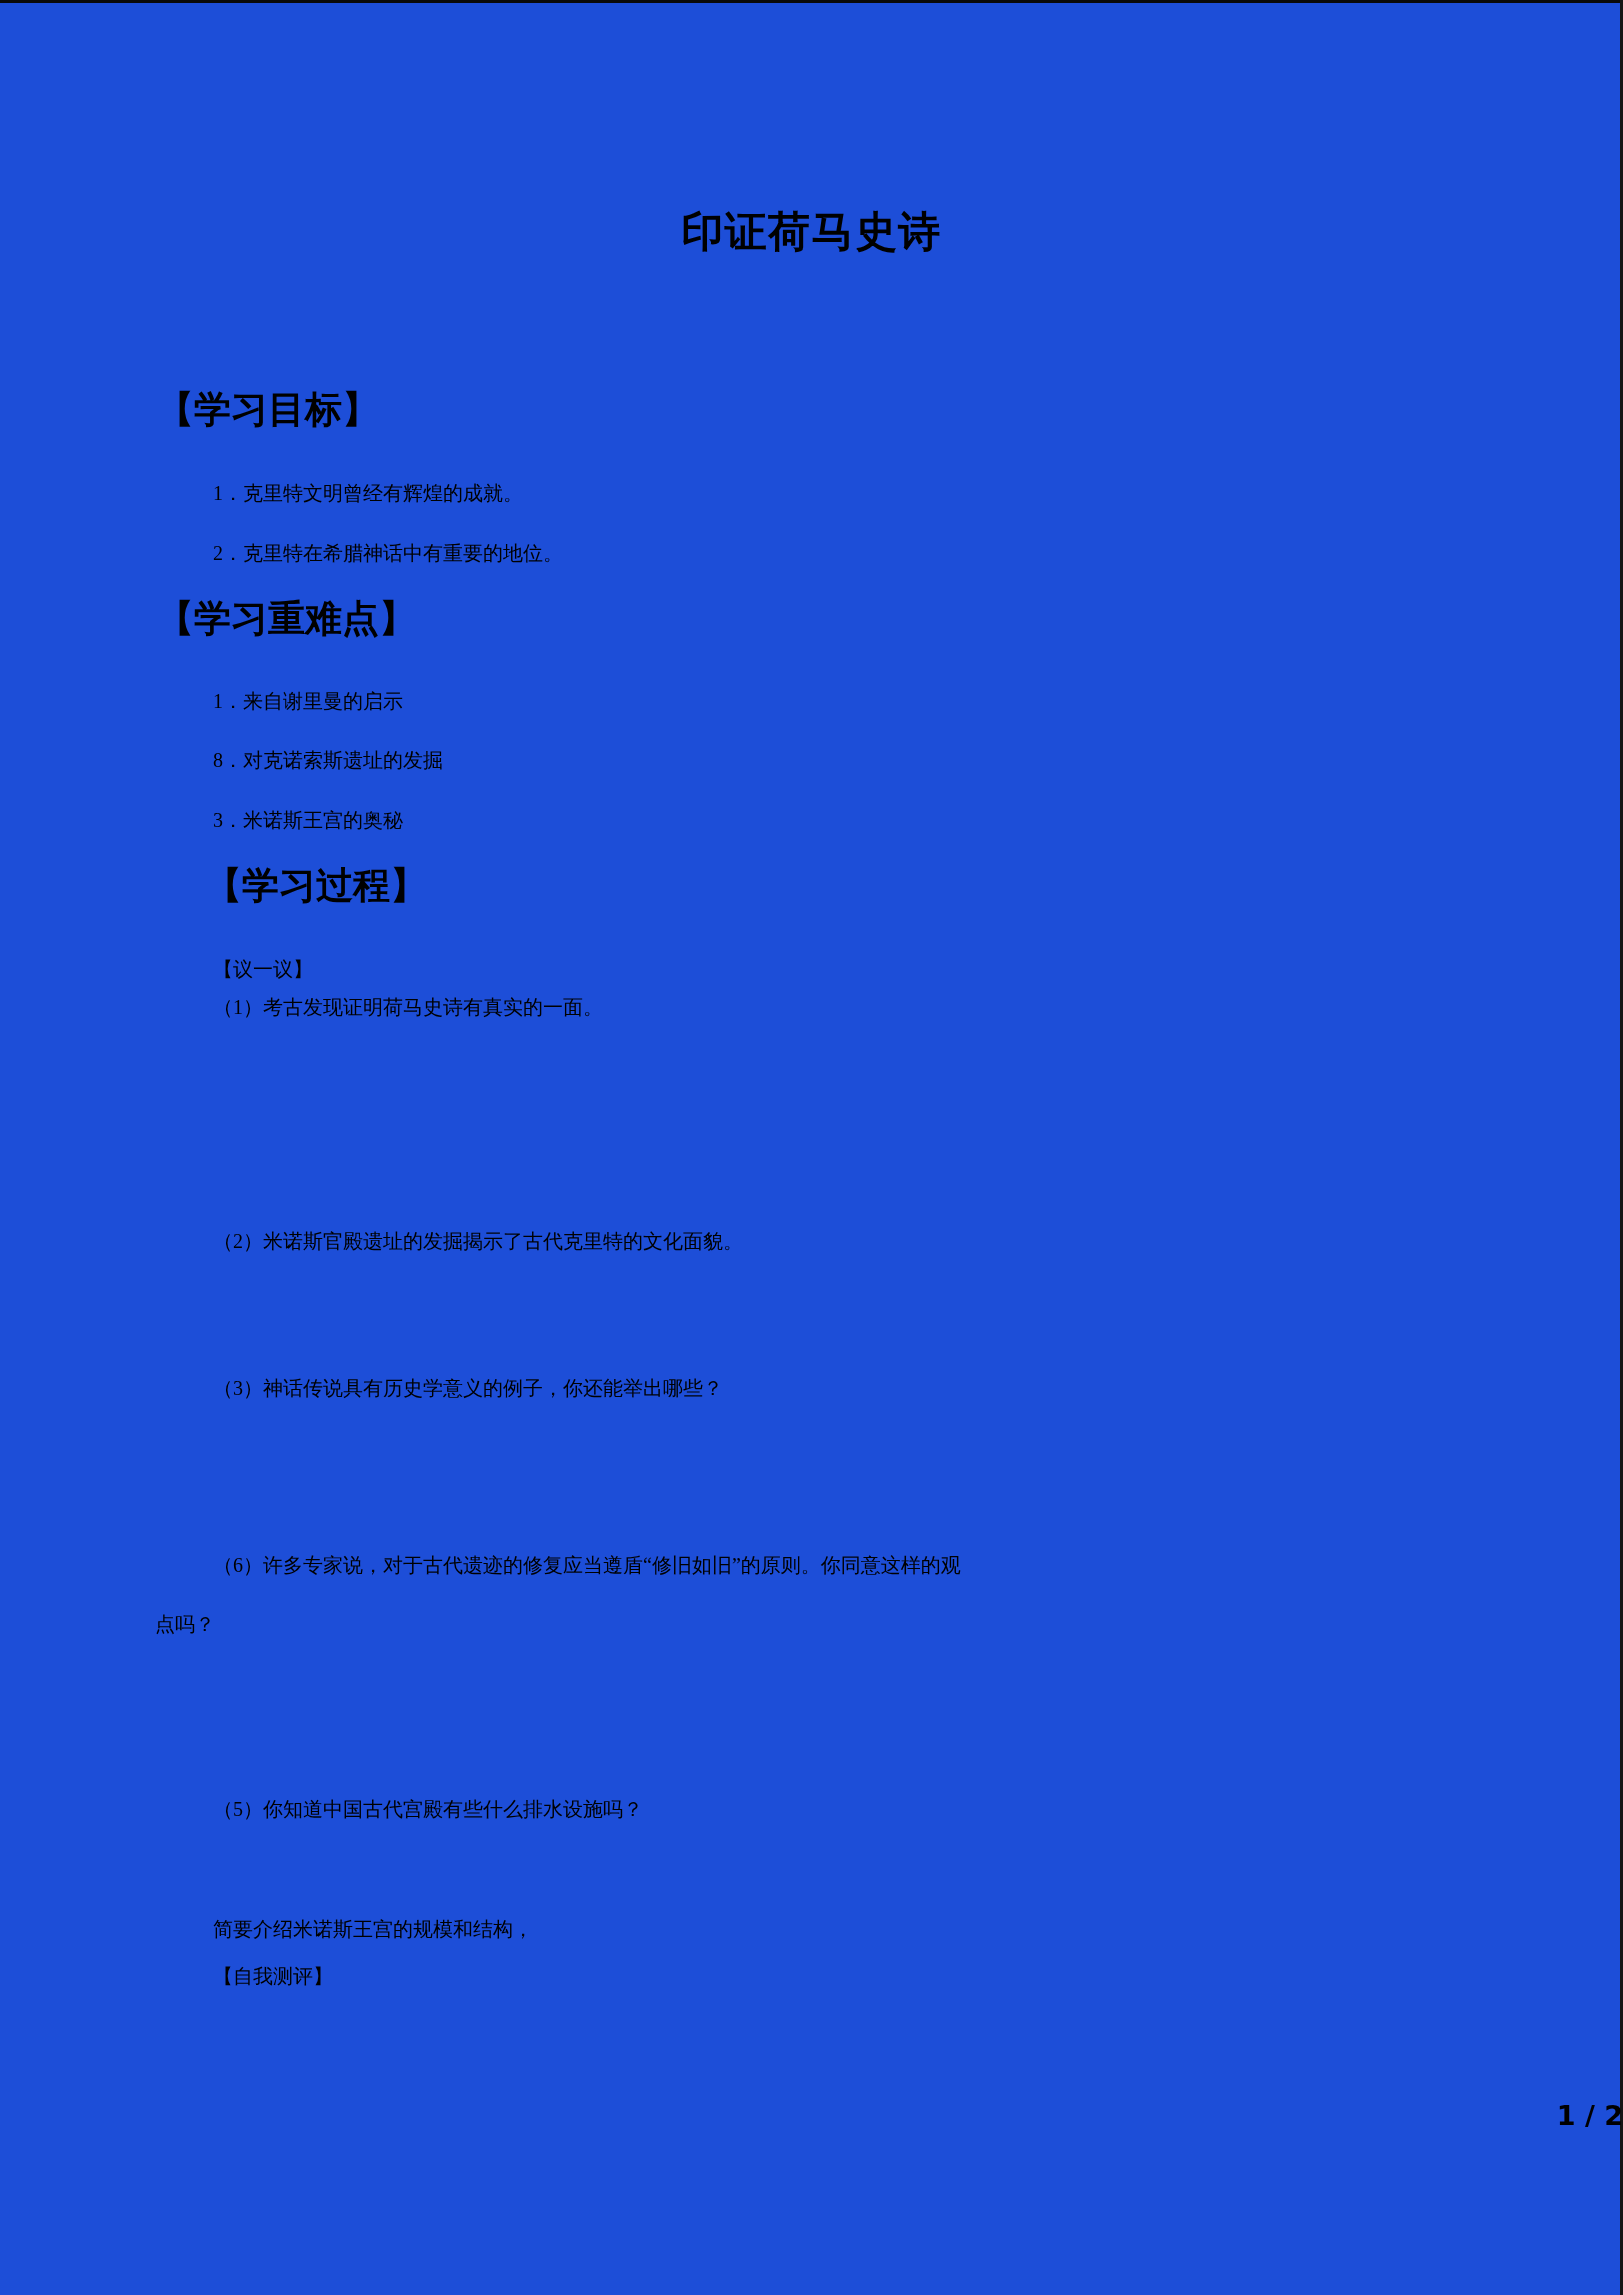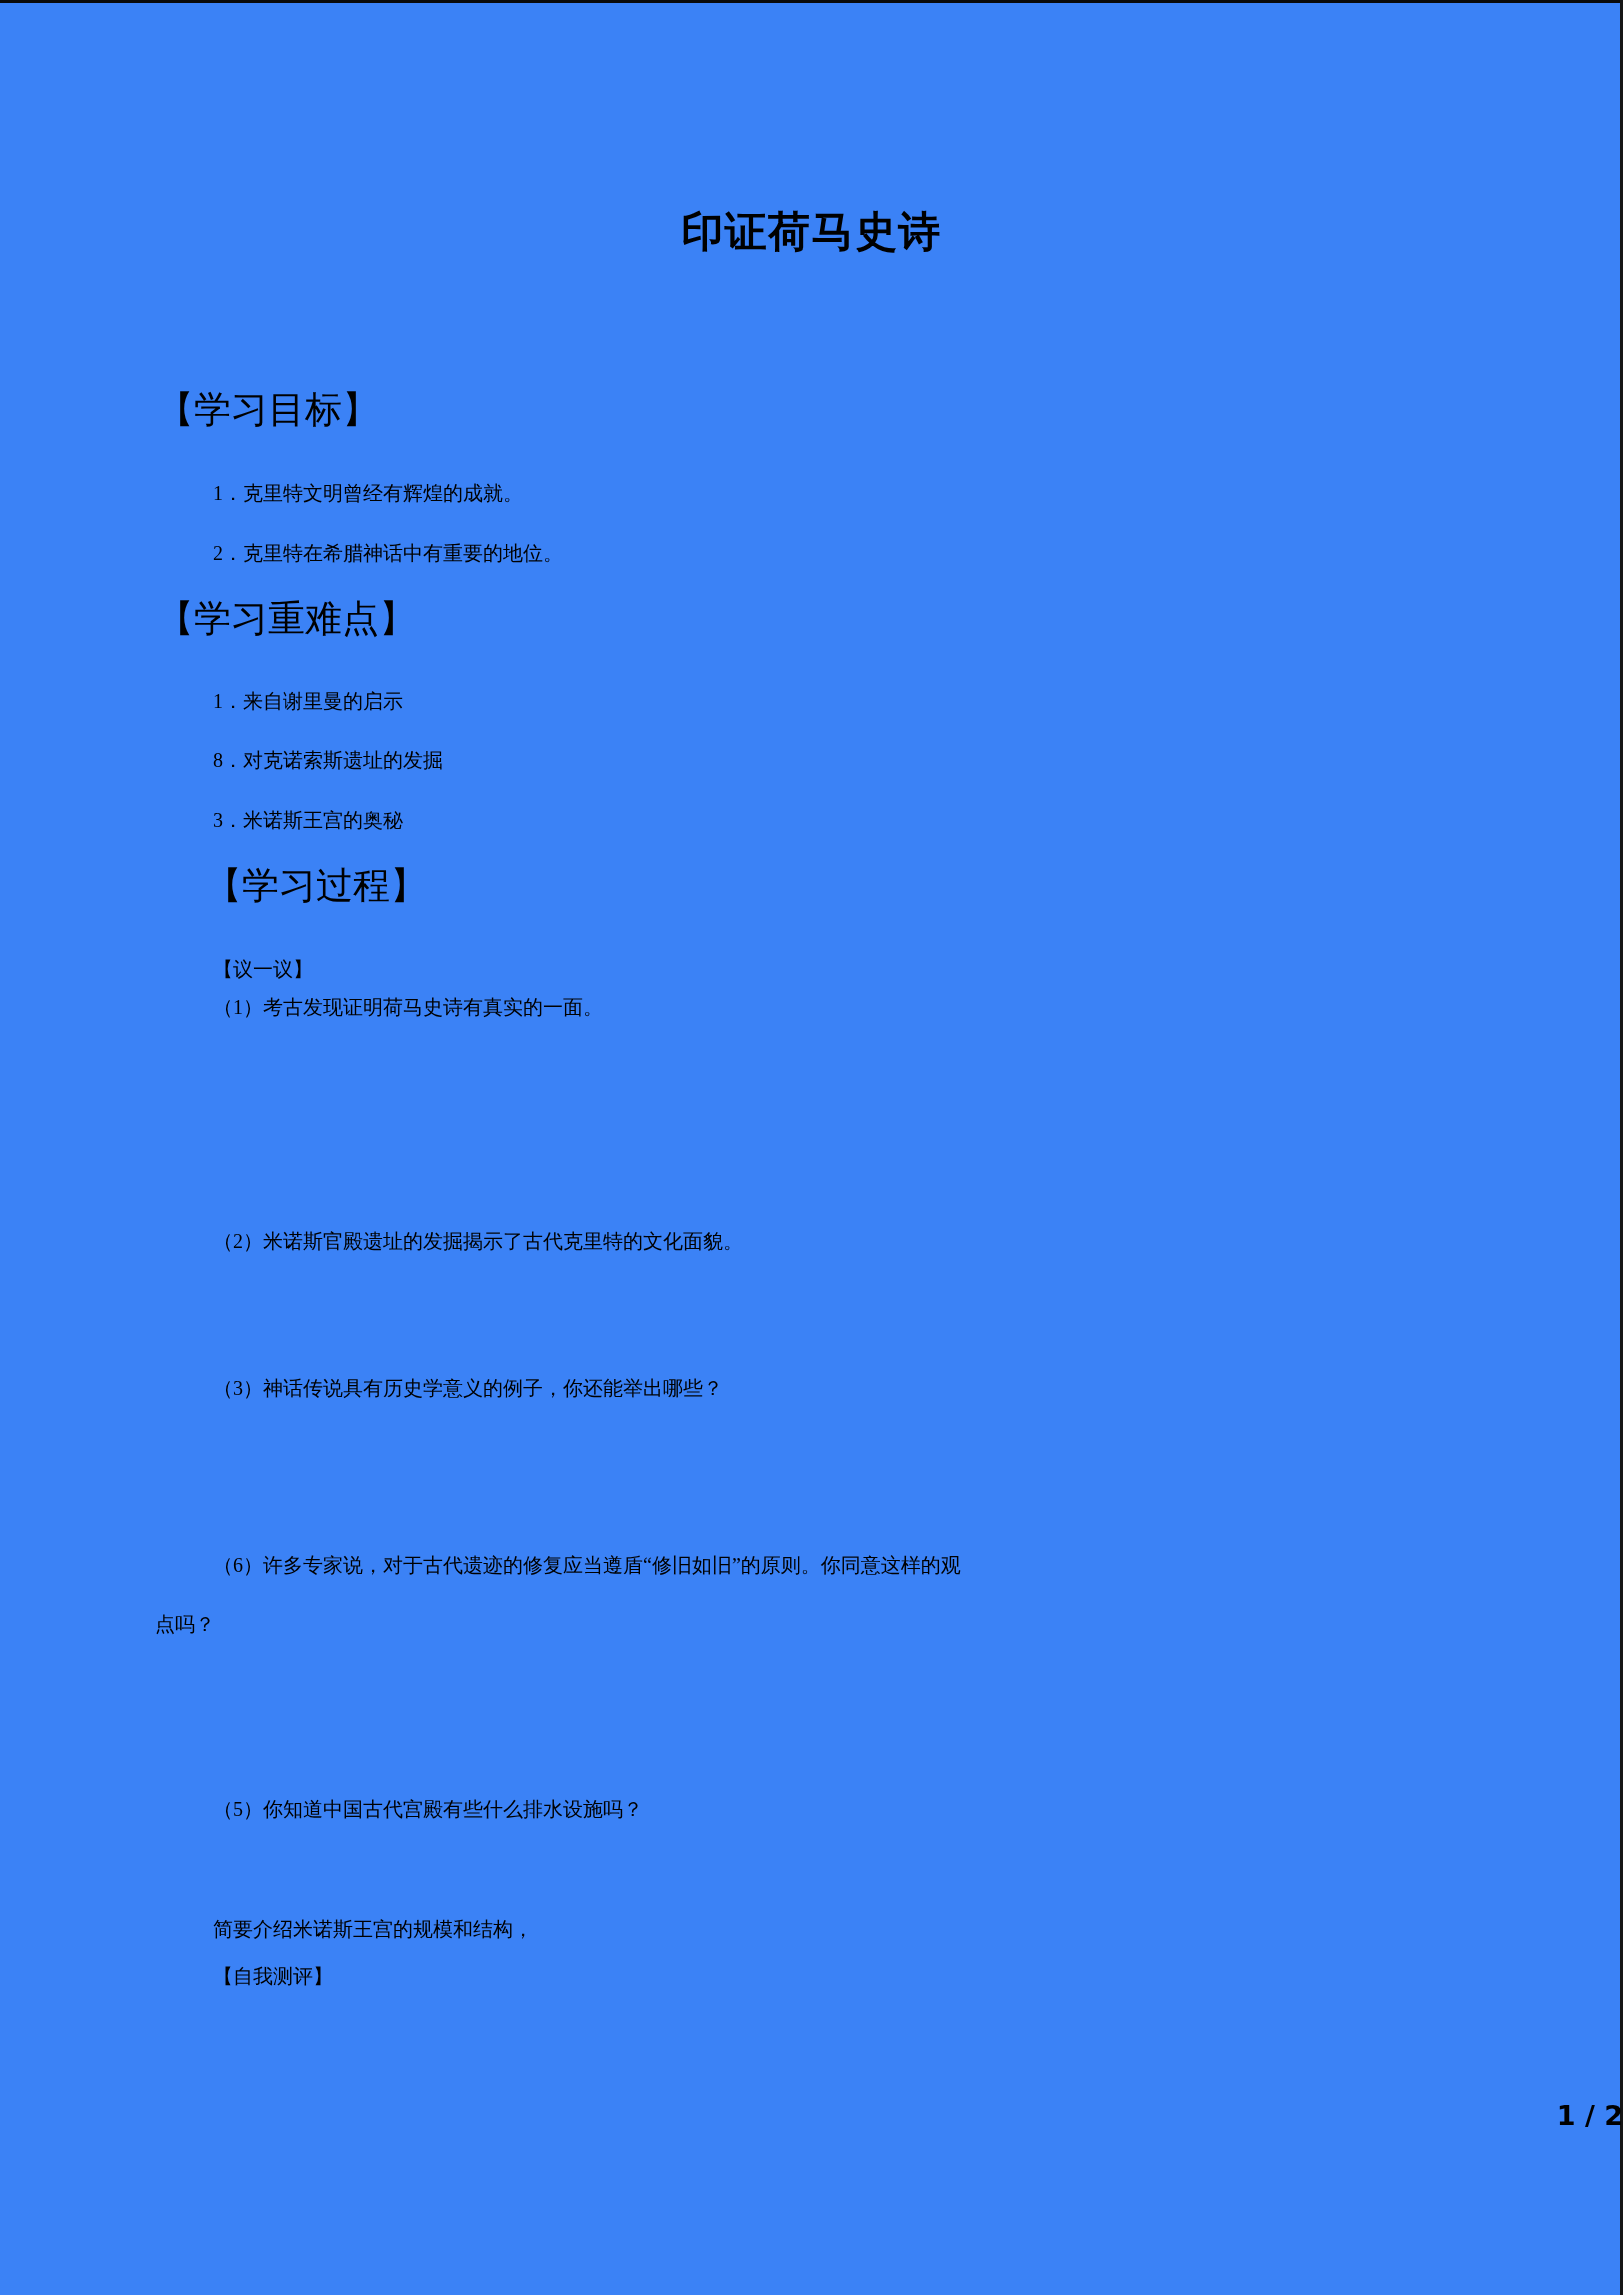--- a/index.html
+++ b/index.html
@@ -4,21 +4,21 @@
 <style>
   html, body {
     margin: 0;
     padding: 0;
     background: #ffffff;
   }
   .page {
     position: relative;
     width: 1623px;
     height: 2295px;
-    background: #3b82f6;
+    background: #1d4ed8;
     overflow: hidden;
     font-family: "Liberation Serif", serif;
     color: #000000;
   }
   .scan-top-bar {
     position: absolute;
     left: 0; top: 0;
     width: 100%; height: 3.4px;
     background: #0a0a0a;
   }
@@ -37,21 +37,21 @@
     line-height: 42px;
     font-weight: bold;
     letter-spacing: 1.4px;
     white-space: nowrap;
   }
   .section-heading {
     position: absolute;
     left: 157px;
     font-size: 37px;
     line-height: 40px;
-    font-weight: normal;
+    font-weight: bold;
     white-space: nowrap;
   }
   .h-objectives { top: 390px; }
   .h-keypoints  { top: 599px; }
   .h-process    { top: 866px; margin-left: 48px; }
   .body-line {
     position: absolute;
     left: 213px;
     font-size: 20px;
     line-height: 33px;

